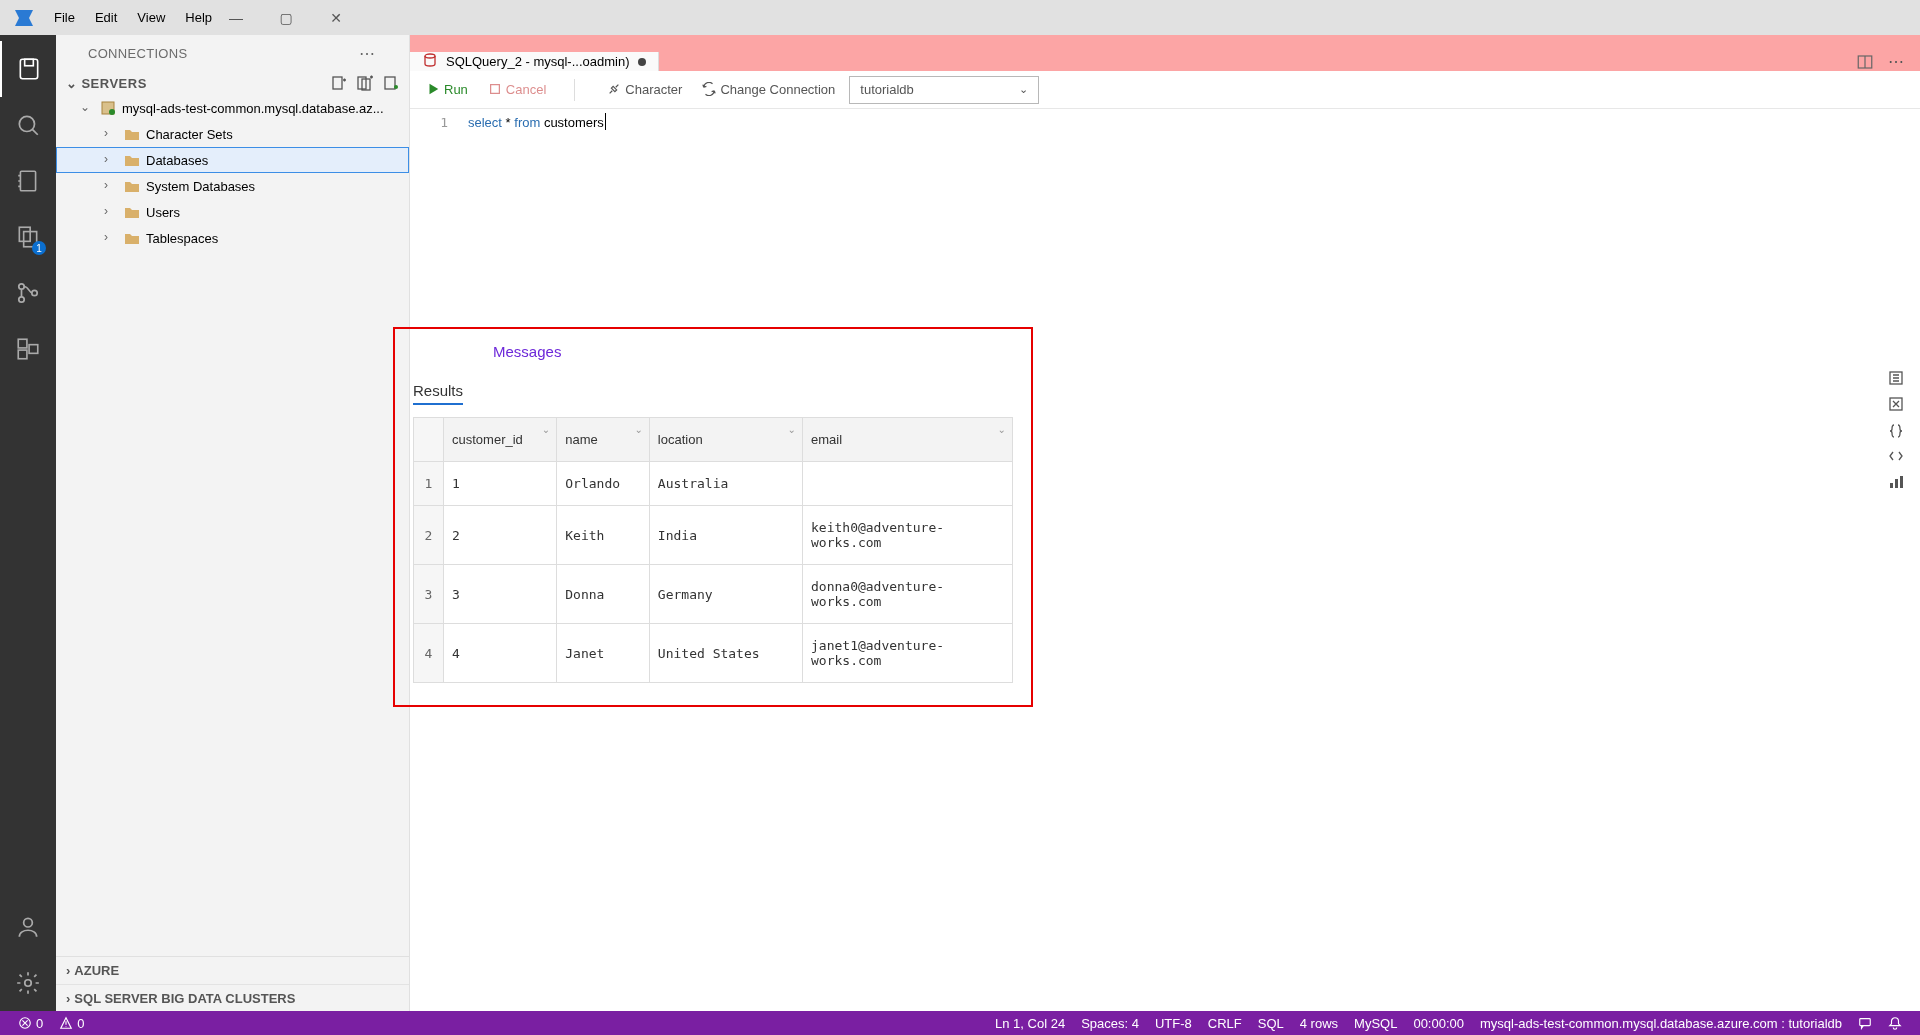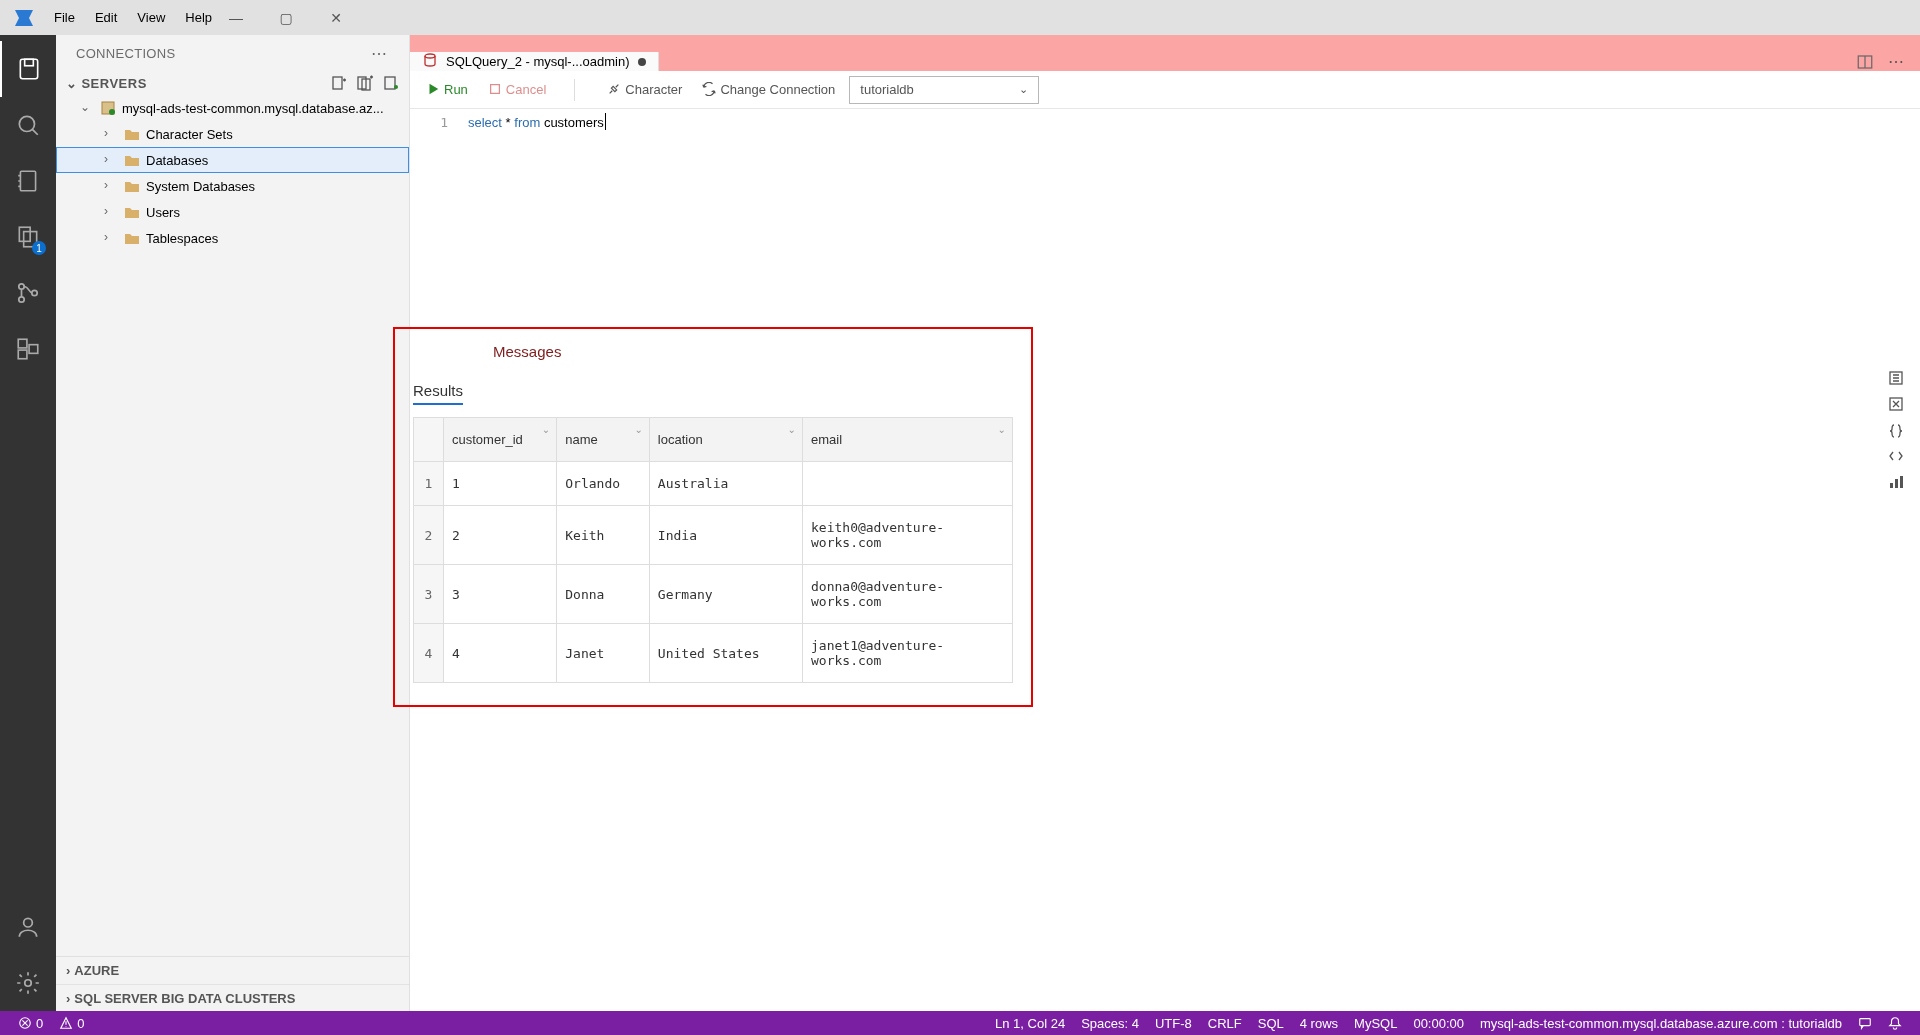--- a/index.html
+++ b/index.html
@@ -21,21 +21,21 @@
 .activitybar { width: 56px; background: #333333; display: flex; flex-direction: column; align-items: center; padding-top: 6px; }
 .activitybar .aicon { width: 56px; height: 56px; display: flex; align-items: center; justify-content: center; color: #aaa; cursor: pointer; }
 .activitybar .aicon.active { color: #fff; border-left: 2px solid #fff; }
 .activitybar .aicon svg { width: 26px; height: 26px; }
 .activitybar .spacer { flex: 1; }
 .badge { position: relative; }
 .badge::after { content: "1"; position: absolute; right: 10px; bottom: 10px; background: #0b6fd0; color: #fff; font-size: 10px; width: 14px; height: 14px; border-radius: 7px; display:flex; align-items:center; justify-content:center;}
 
 
 .sidebar { width: 354px; background: #f3f3f3; display: flex; flex-direction: column; border-right: 1px solid #e0e0e0; }
-.sidebar-header { height: 36px; padding: 0 20px; display: flex; align-items: center; justify-content: space-between; color:#6b6b6b; font-size: 11px; letter-spacing: .3px;}
+.sidebar-header { height: 36px; padding: 0 32px; display: flex; align-items: center; justify-content: space-between; color:#6b6b6b; font-size: 11px; letter-spacing: .3px;}
 .sidebar-header .more { color:#666; cursor:pointer; font-size:16px; letter-spacing:2px;}
 .section-title { padding: 4px 10px; display: flex; align-items: center; font-weight: 700; font-size: 11px; letter-spacing:.5px; color:#555; justify-content: space-between;}
 .section-title .left { display:flex; align-items:center; gap:4px;}
 .section-actions { display:flex; gap:10px; color:#555;}
 .section-actions svg { width:16px; height:16px; cursor:pointer; }
 .tree { flex: 1; overflow:auto; }
 .tree-item { display: flex; align-items: center; height: 26px; padding-left: 12px; cursor: pointer; }
 .tree-item.lvl1 { padding-left: 24px; }
 .tree-item.lvl2 { padding-left: 48px; }
 .tree-item.selected { background: #e4eefb; outline: 1px solid #3c8ee6; outline-offset: -1px;}
@@ -65,21 +65,21 @@
 
 .code { display:flex; height: 28px; align-items:flex-start; padding-top:4px;}
 .gutter { width: 58px; text-align:right; color:#999; font-family: Consolas, monospace; padding-right: 20px; font-size:13px; padding-top:2px;}
 .codeline { font-family: Consolas, monospace; font-size: 14px;}
 .kw { color: #2a6db0; }
 .cursor { display:inline-block; width:1px; height:17px; background:#000; vertical-align: -3px; margin-left:1px;}
 
 
 .results-pane { border: 2px solid #e60000; margin: 190px 0 0 -17px; width: 640px; padding: 12px 10px 22px 18px; align-self: flex-start;}
 .rtabs { display:flex; gap: 30px; border-bottom: none; padding: 2px 0 6px 0;}
-.rtab { color:#7f1d1d; cursor:pointer; padding-bottom:4px; font-size: 15px;}
+.rtab { color:#6d28d9; cursor:pointer; padding-bottom:4px; font-size: 15px;}
 .rtab.active { color:#333; font-weight:400; border-bottom: 2px solid #1f6fd0; margin-top: 39px; }
 .grid { border-collapse: collapse; width: 600px; margin-top:6px;}
 .grid th, .grid td { border: 1px solid #ddd; padding: 14px 8px; font-family: Consolas, monospace; font-size: 13px; text-align:left; color:#333;}
 .grid th { background:#f3f3f3; font-weight:400; position:relative;}
 .grid th .sort { position:absolute; right:6px; top:6px; color:#999; font-size:10px;}
 .grid td.rownum { background:#f6f6f6; width:30px; text-align:center; color:#666;}
 .grid th.rownum { background:#f6f6f6; width:30px;}
 .right-icons { position: fixed; right: 16px; top: 370px; display:flex; flex-direction:column; gap: 10px; color:#555;}
 .right-icons svg { width:16px; height:16px; cursor:pointer;}
 

